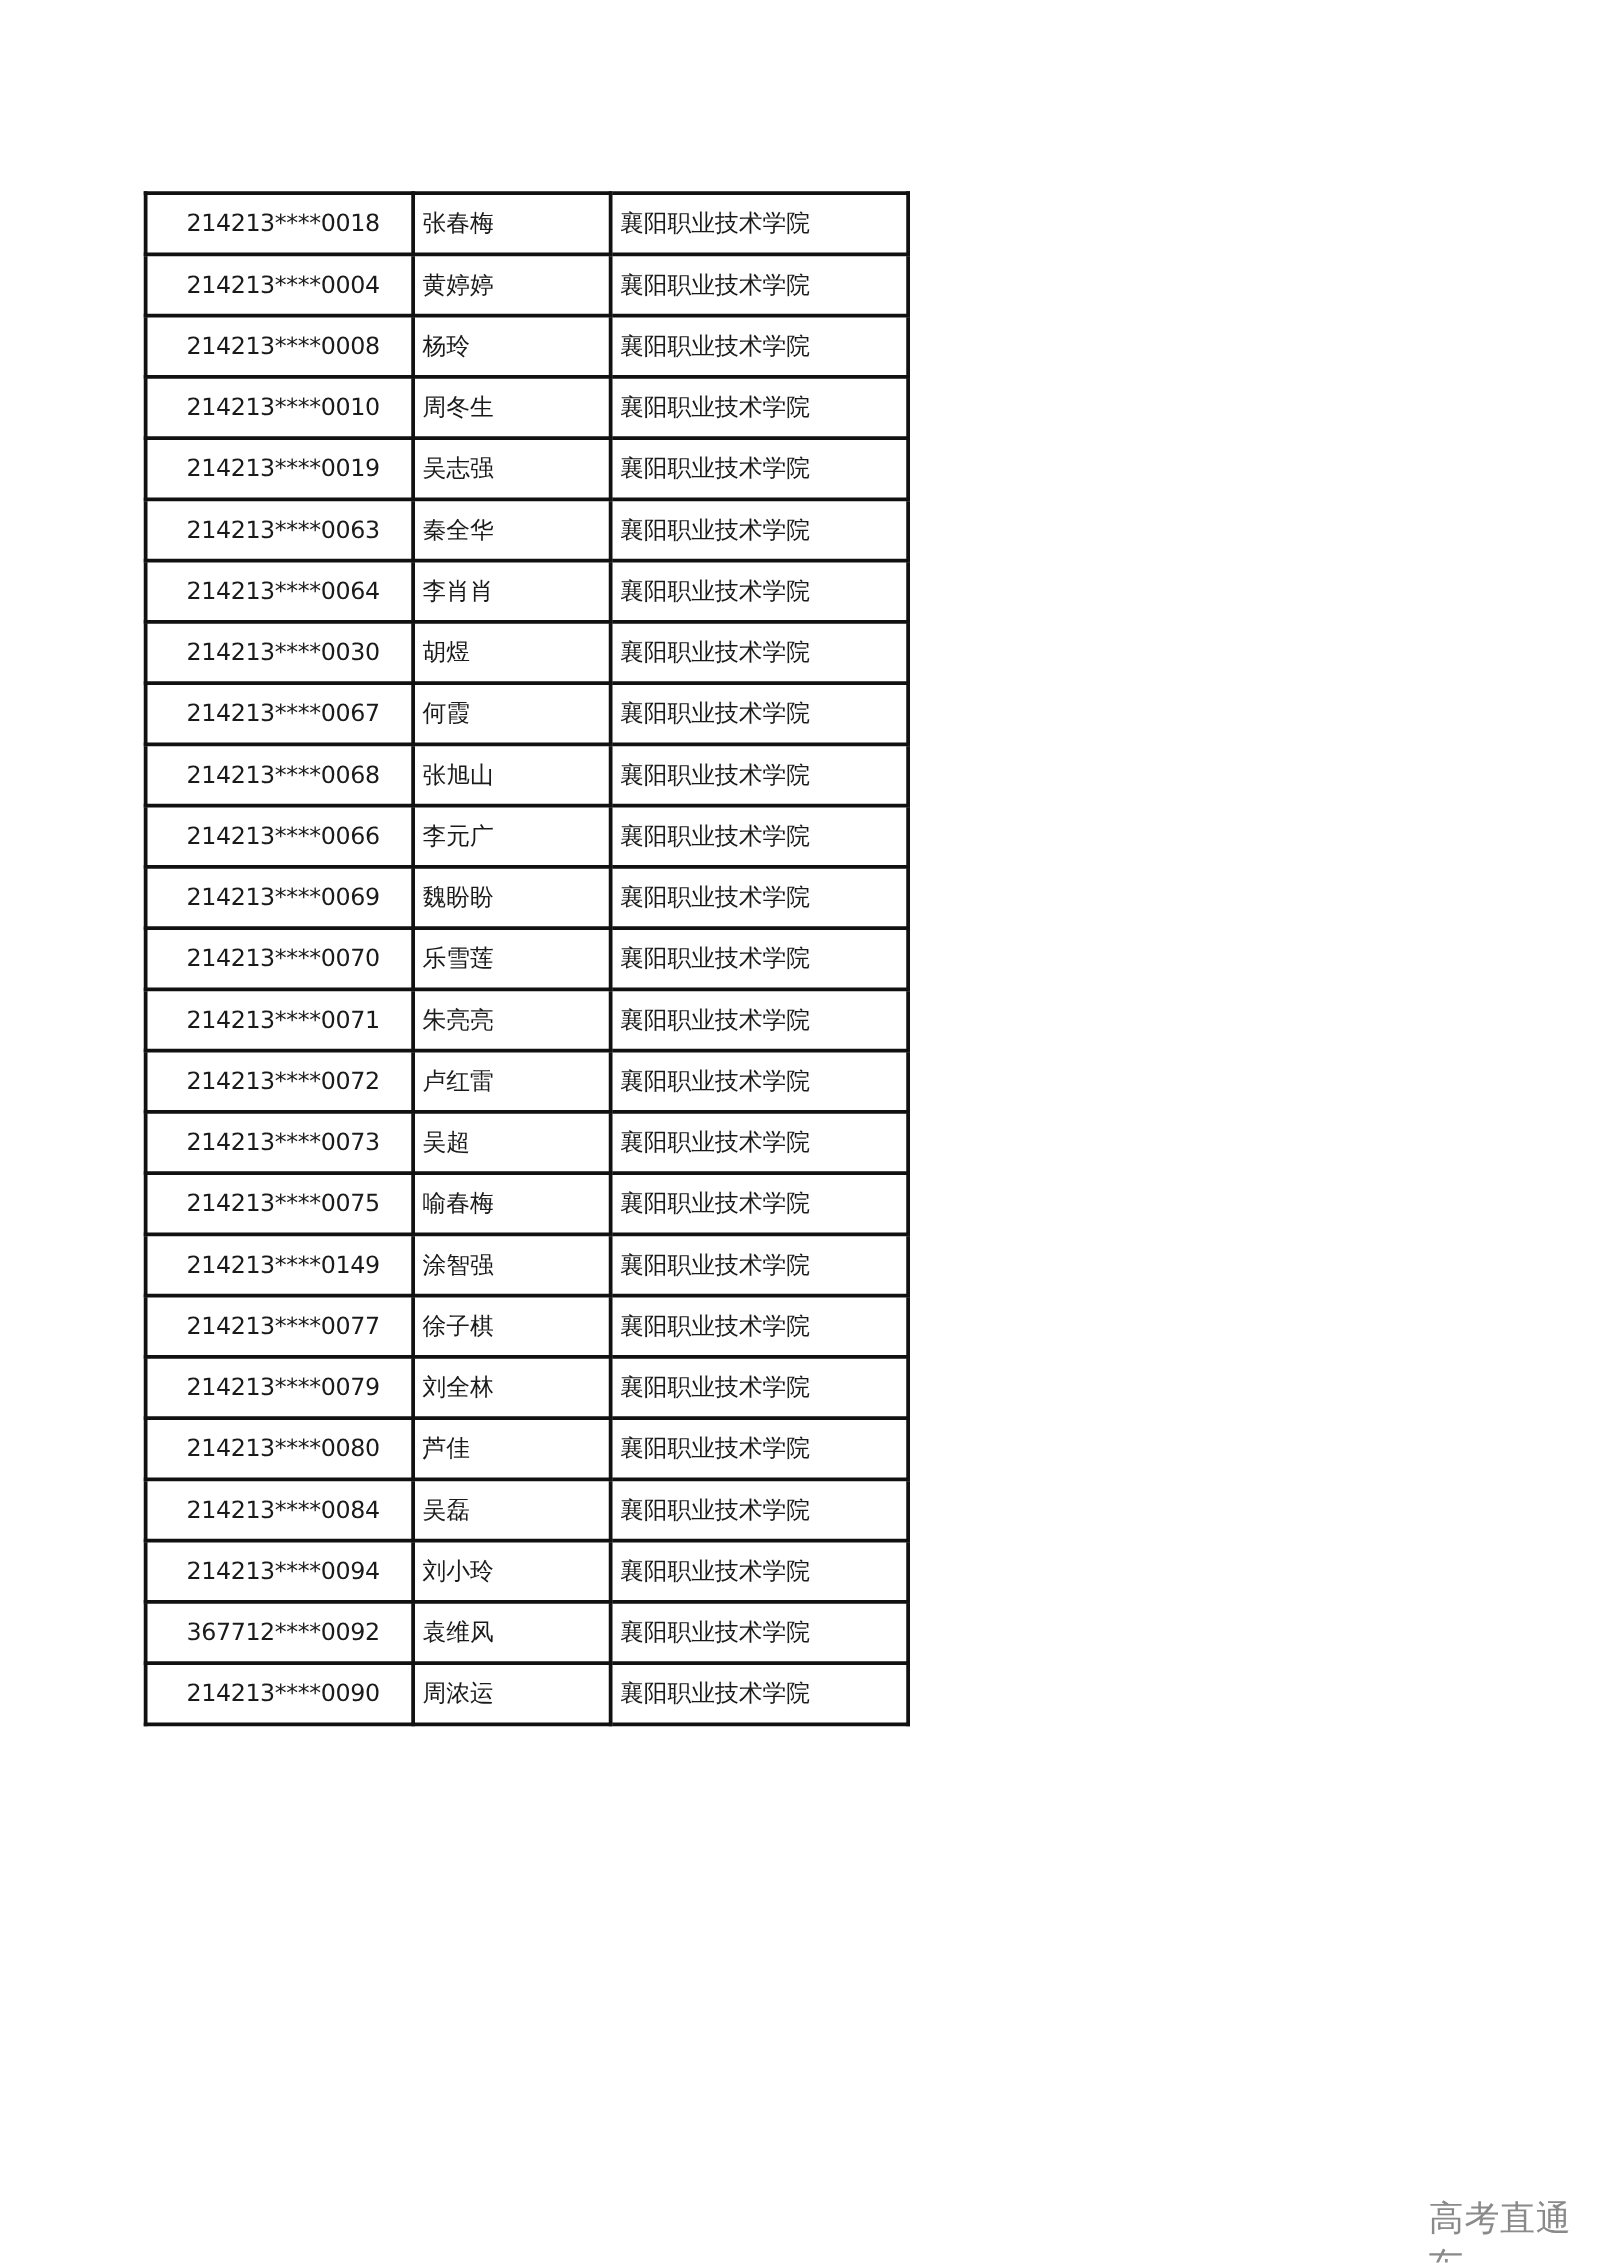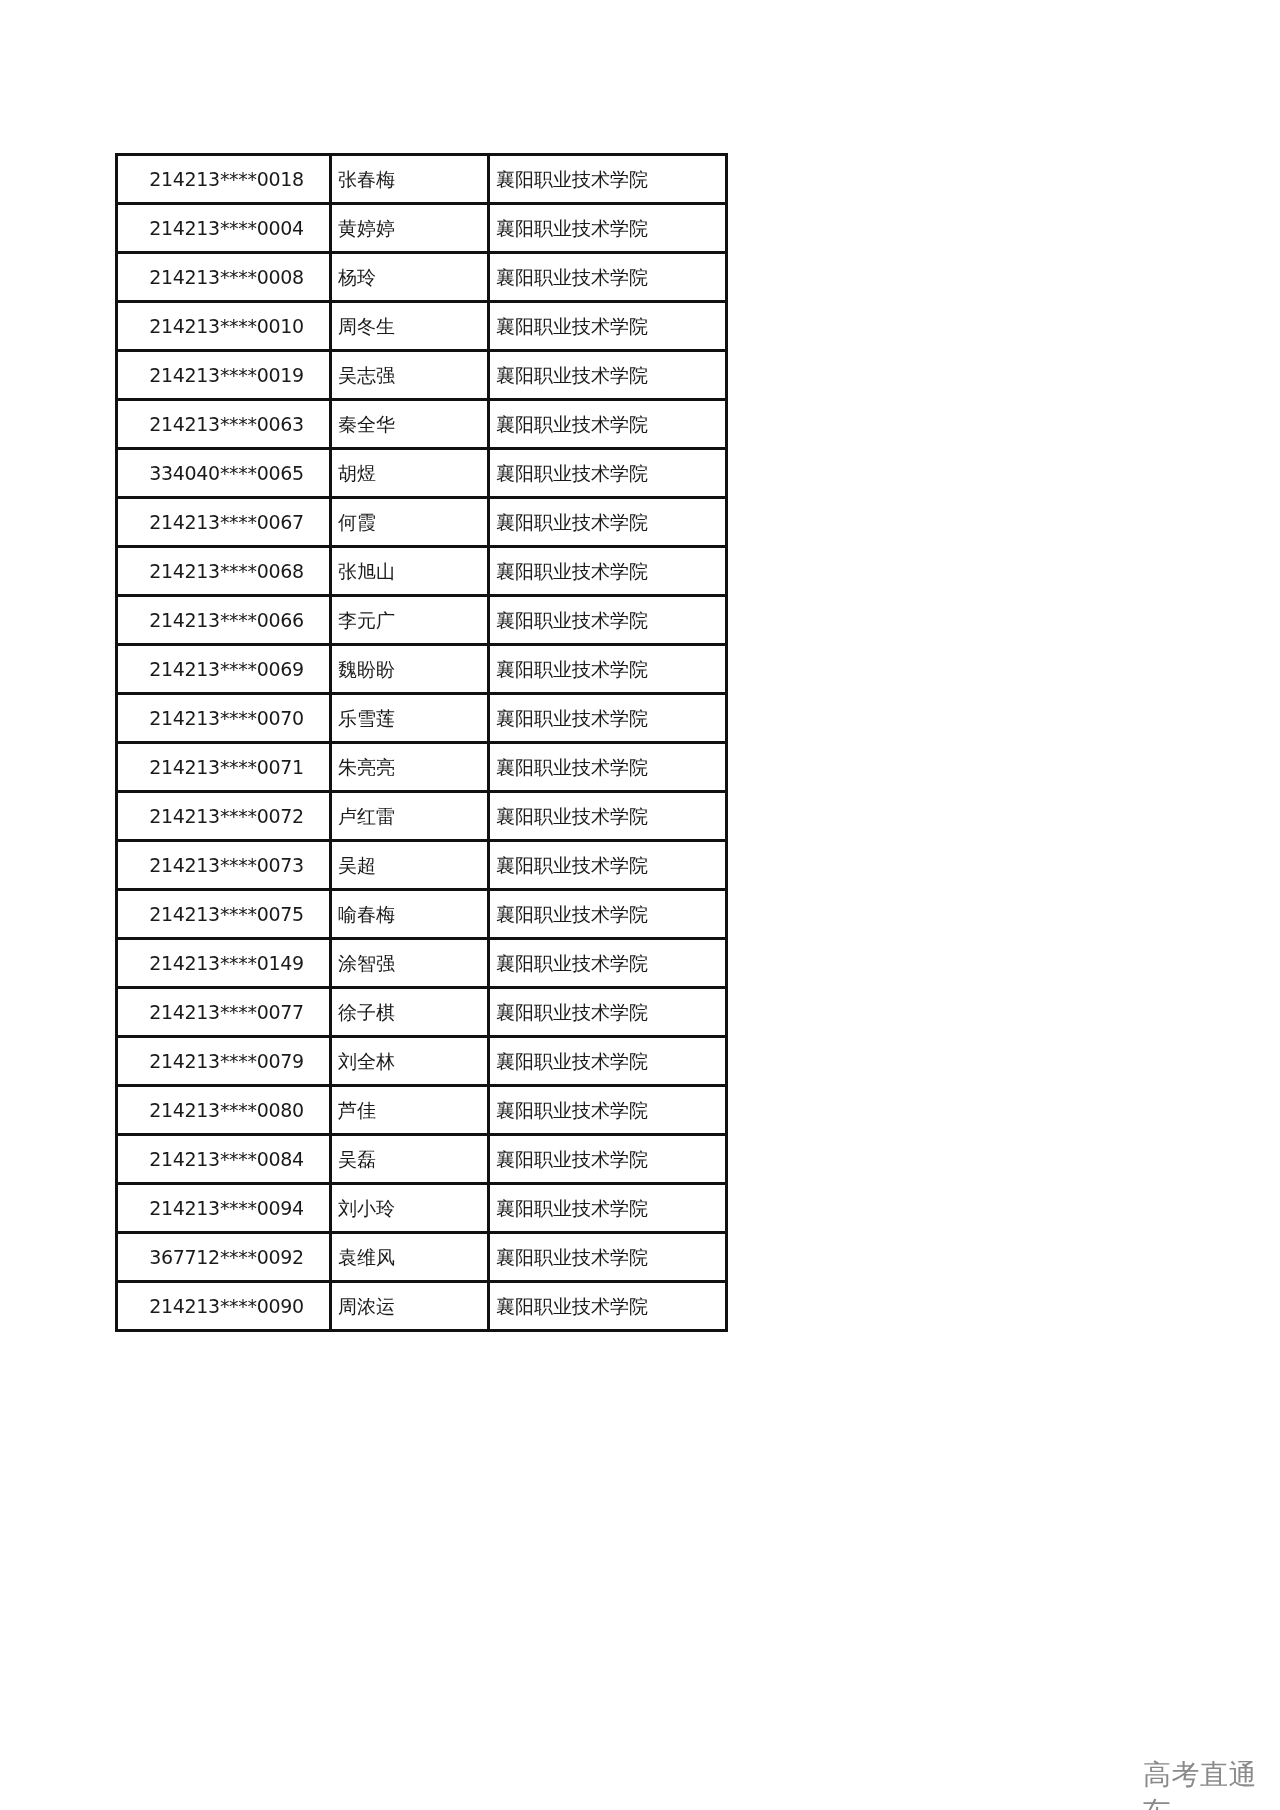--- a/index.html
+++ b/index.html
@@ -80,21 +80,26 @@
         <td class="id">214213****0019</td>
         <td>吴志强</td>
         <td>襄阳职业技术学院</td>
       </tr>
     <tr>
         <td class="id">214213****0063</td>
         <td>秦全华</td>
         <td>襄阳职业技术学院</td>
       </tr>
     <tr>
-        <td class="id">334040****0065</td>
+        <td class="id">214213****0064</td>
+        <td>李肖肖</td>
+        <td>襄阳职业技术学院</td>
+      </tr>
+    <tr>
+        <td class="id">214213****0030</td>
         <td>胡煜</td>
         <td>襄阳职业技术学院</td>
       </tr>
     <tr>
         <td class="id">214213****0067</td>
         <td>何霞</td>
         <td>襄阳职业技术学院</td>
       </tr>
     <tr>
         <td class="id">214213****0068</td>

